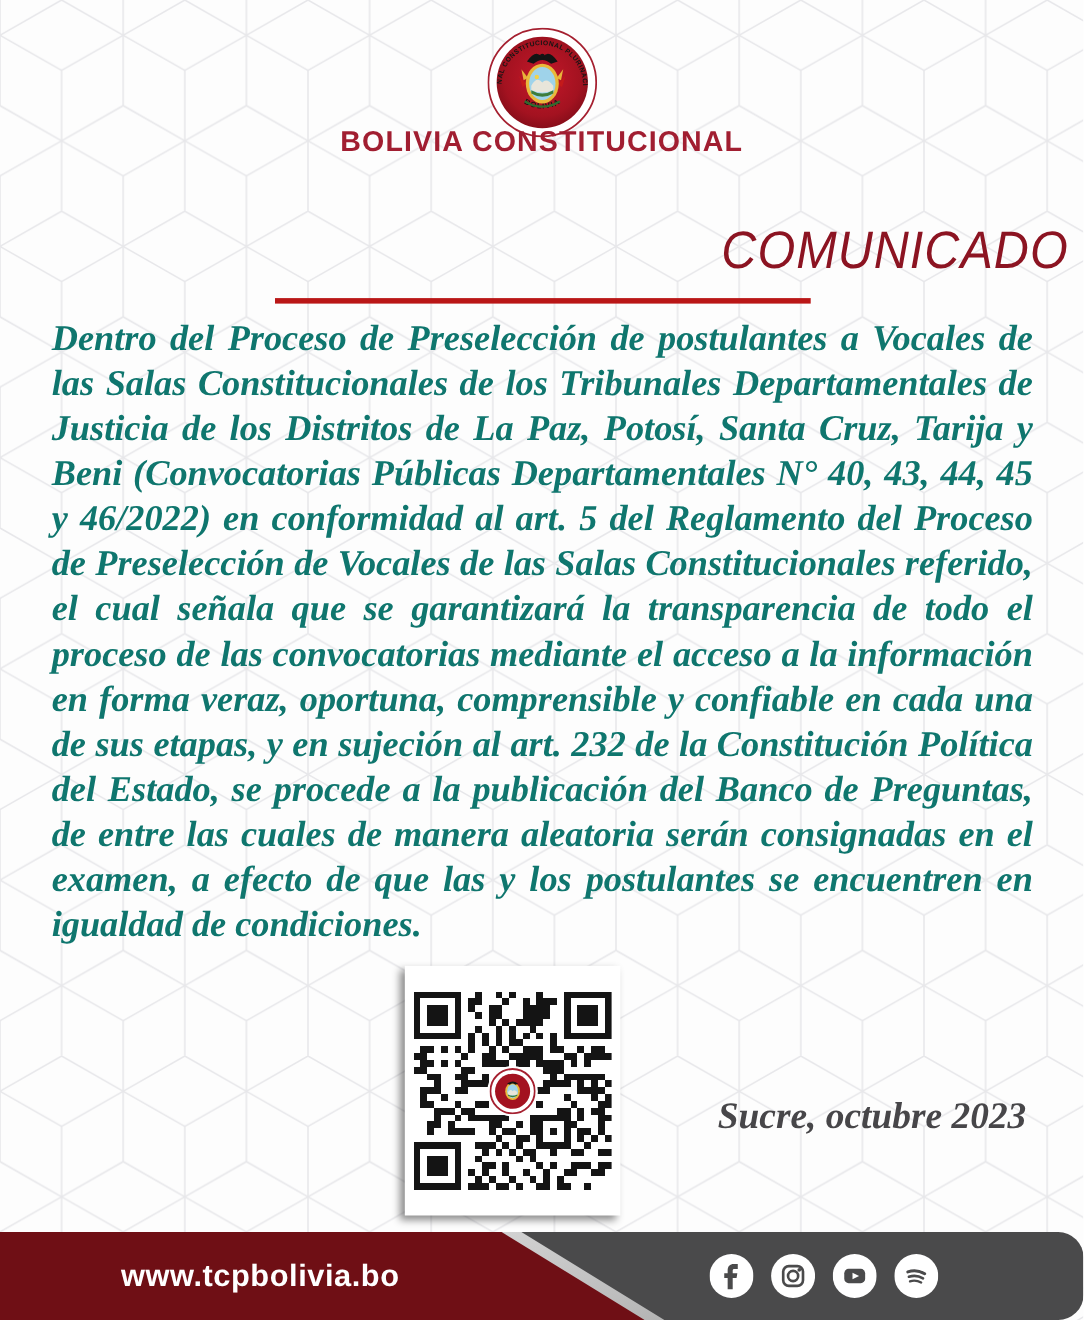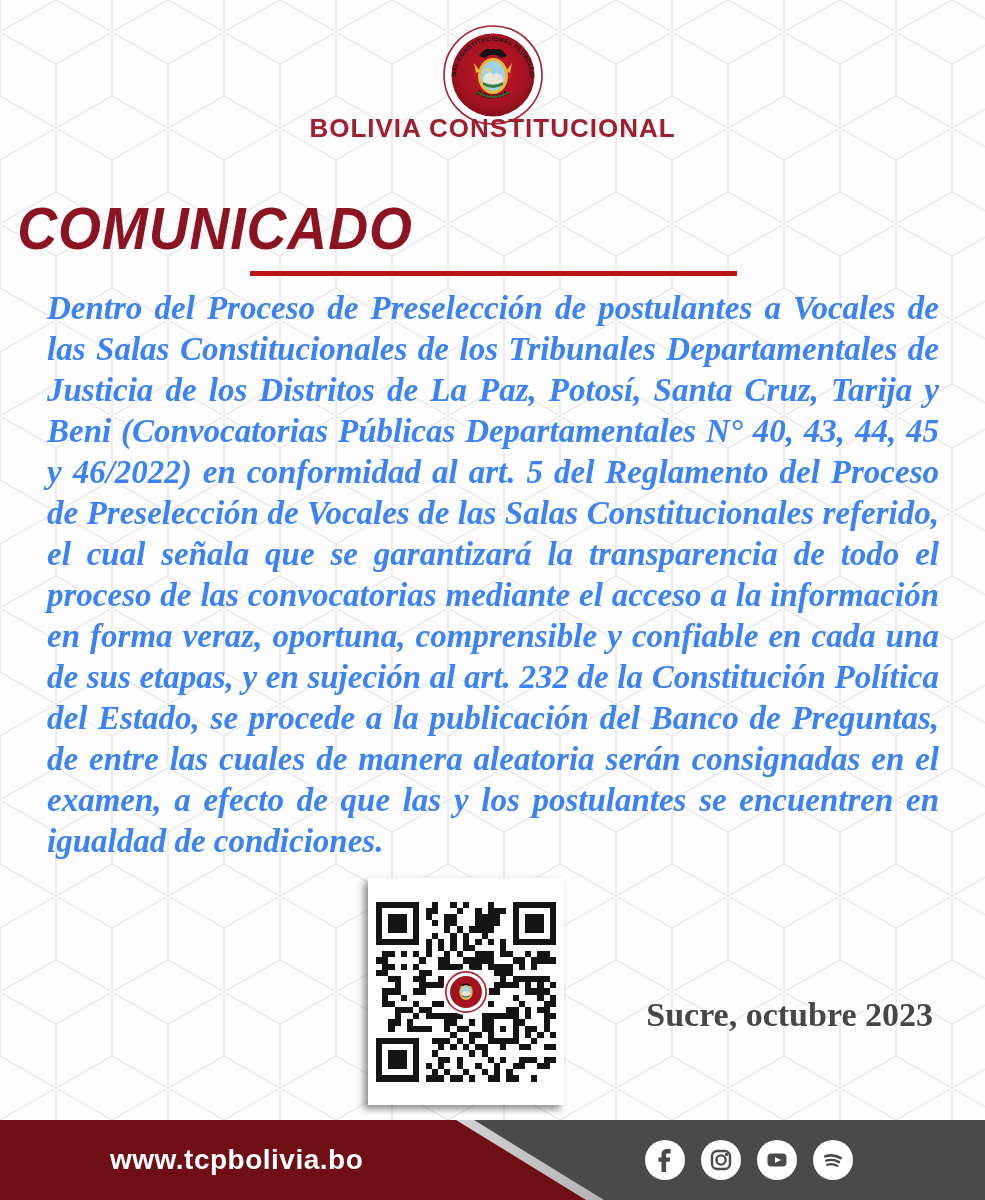--- a/index.html
+++ b/index.html
@@ -9,51 +9,51 @@
   }
   .pattern-svg{position:absolute;left:0;top:0;width:100%;height:100%;}
   
   .seal{position:absolute;left:443px;top:25px;width:100px;height:100px;}
   .org-title{
     position:absolute;left:0;top:114px;width:985px;text-align:center;
     color:#a11e31;font-weight:bold;font-size:26px;line-height:29px;letter-spacing:1px;
   }
   
   .comunicado{
-    position:absolute;left:0;top:198px;width:985px;text-align:left;
-    color:#8c1422;font-weight:bold;font-style:italic;font-size:60px;line-height:62px;
+    position:absolute;left:0;top:198px;width:985px;text-align:right;
+    color:#8c1422;font-weight:normal;font-style:italic;font-size:48px;line-height:62px;
     letter-spacing:1px;
   }
   .comunicado span{display:inline-block;transform:scaleX(.92);transform-origin:center;}
   .title-rule{position:absolute;left:250px;top:271px;width:487px;height:5px;background:#ba1717;}
   
   .body-text{
     position:absolute;left:47px;top:288px;width:892px;
     font-family:"Liberation Serif",serif;font-weight:bold;font-style:italic;
-    font-size:33px;line-height:41px;color:#3b82f6;text-align:justify;margin:0;
+    font-size:33px;line-height:41px;color:#0f766e;text-align:justify;margin:0;
   }
   
   .qr-card{
     position:absolute;left:368px;top:878px;width:196px;height:227px;background:#ffffff;
     box-shadow:-4px 4px 7px rgba(0,0,0,.45);display:flex;align-items:center;justify-content:center;
   }
   .qr-card svg.qr{width:180px;height:211px;shape-rendering:crispEdges;}
   .qr-logo{
     position:absolute;left:50%;top:50%;width:46px;height:46px;margin:-23px 0 0 -23px;
     border-radius:50%;background:#fff;display:flex;align-items:center;justify-content:center;
   }
   .qr-logo svg{width:42px;height:42px;}
   
   .date-line{
     position:absolute;right:52px;top:996px;
-    font-family:"Liberation Serif",serif;font-weight:bold;
+    font-family:"Liberation Serif",serif;font-weight:bold;font-style:italic;
     font-size:34px;color:#474649;
   }
   
-  .footer{position:absolute;left:0;top:1120px;width:985px;height:80px;background:#4a4a4b;}
+  .footer{position:absolute;left:0;top:1120px;width:985px;height:80px;background:#4a4a4b;border-radius:23px;}
   .footer .silver{
     position:absolute;inset:0;background:linear-gradient(160deg,#f5f5f5 0%,#bdbdbd 60%,#8f8f8f 100%);
     clip-path:polygon(0 0,474px 0,604px 80px,0 80px);
   }
   .footer .red{
     position:absolute;inset:0;background:#6f0f15;
     clip-path:polygon(0 0,456px 0,586px 80px,0 80px);
   }
   .site-url{
     position:absolute;left:110px;top:0;height:80px;display:flex;align-items:center;

